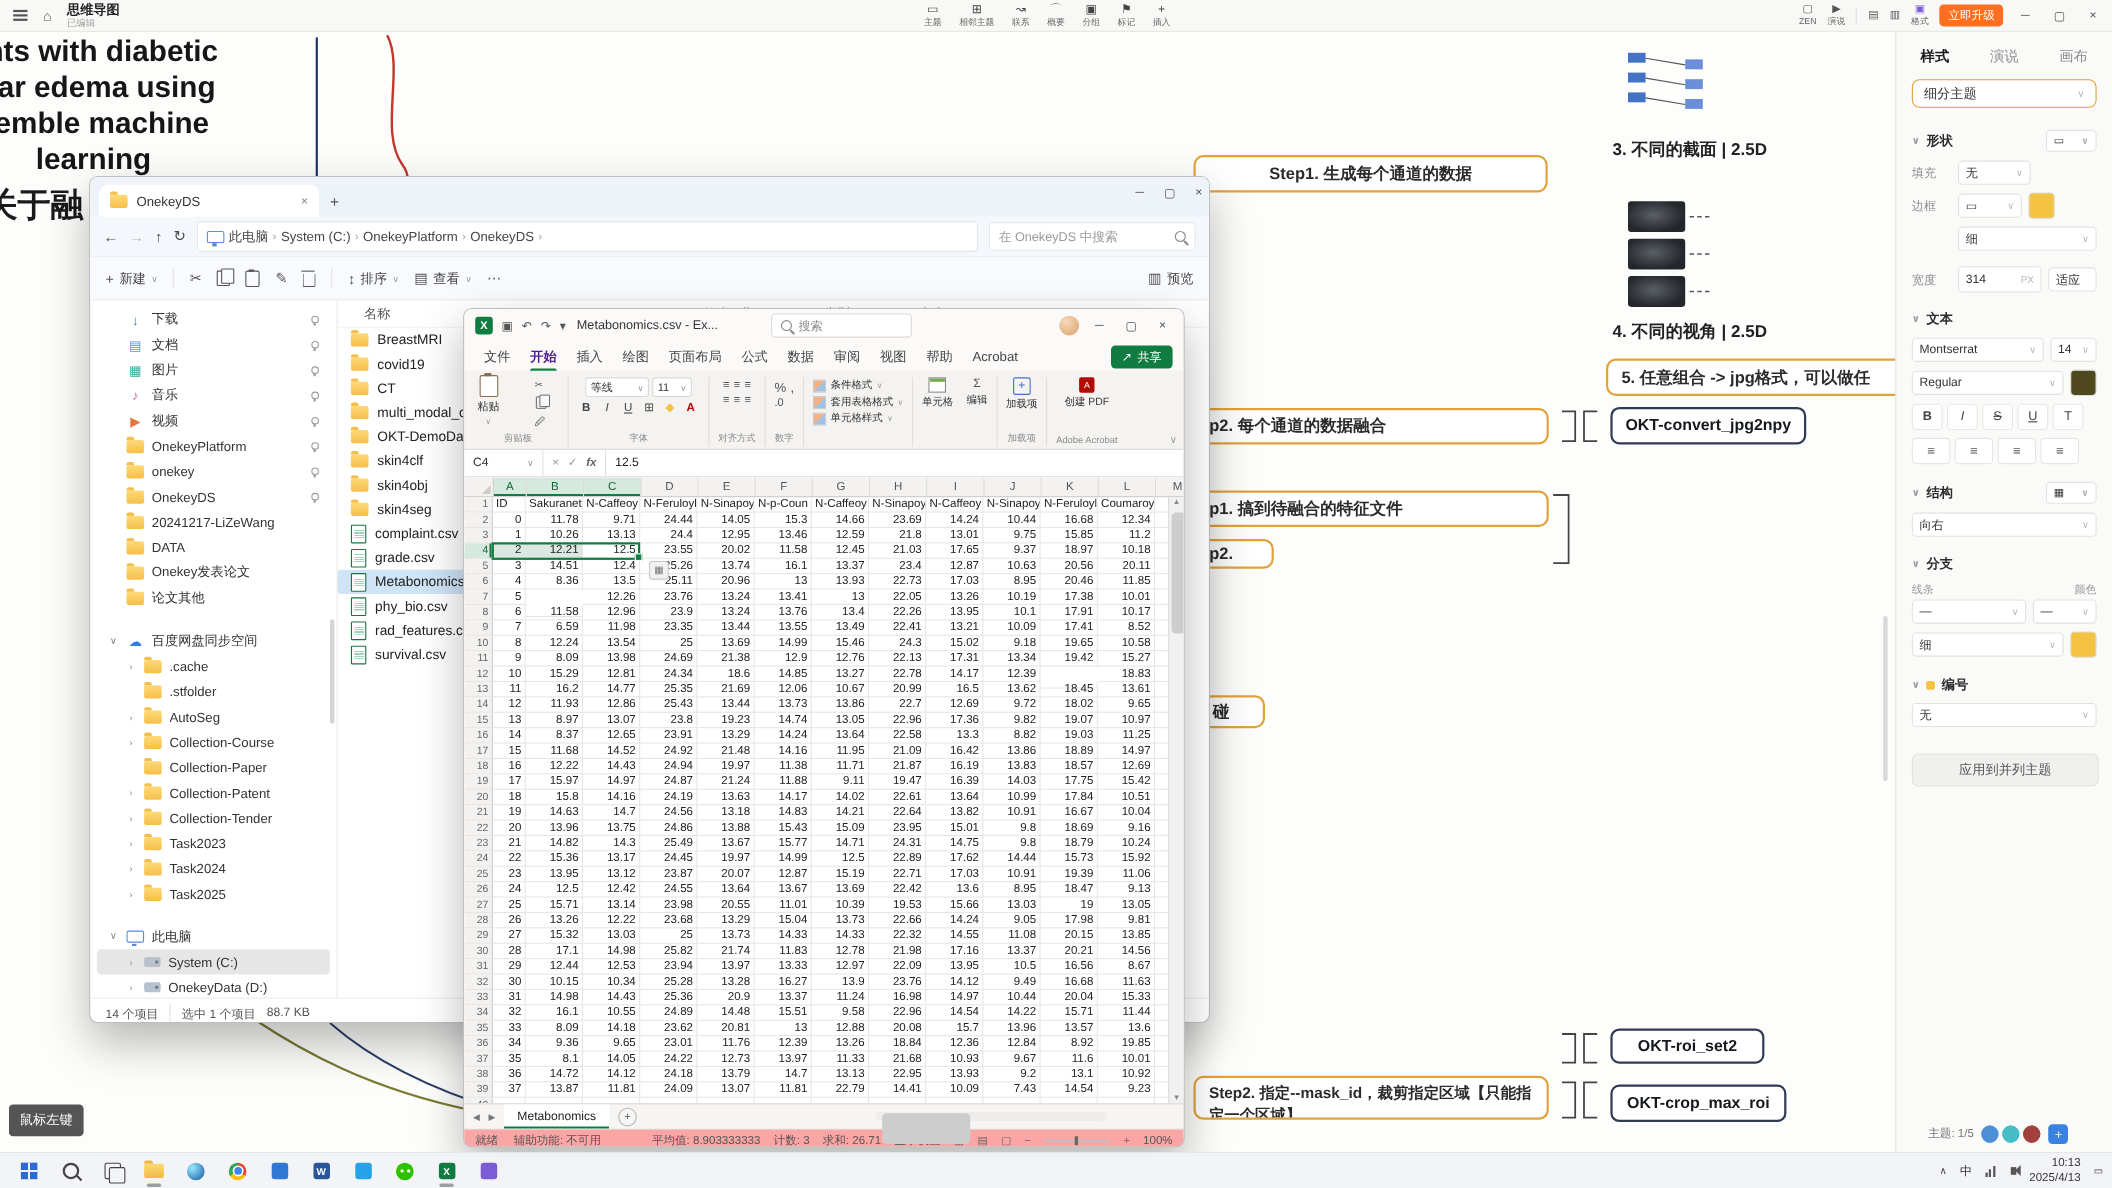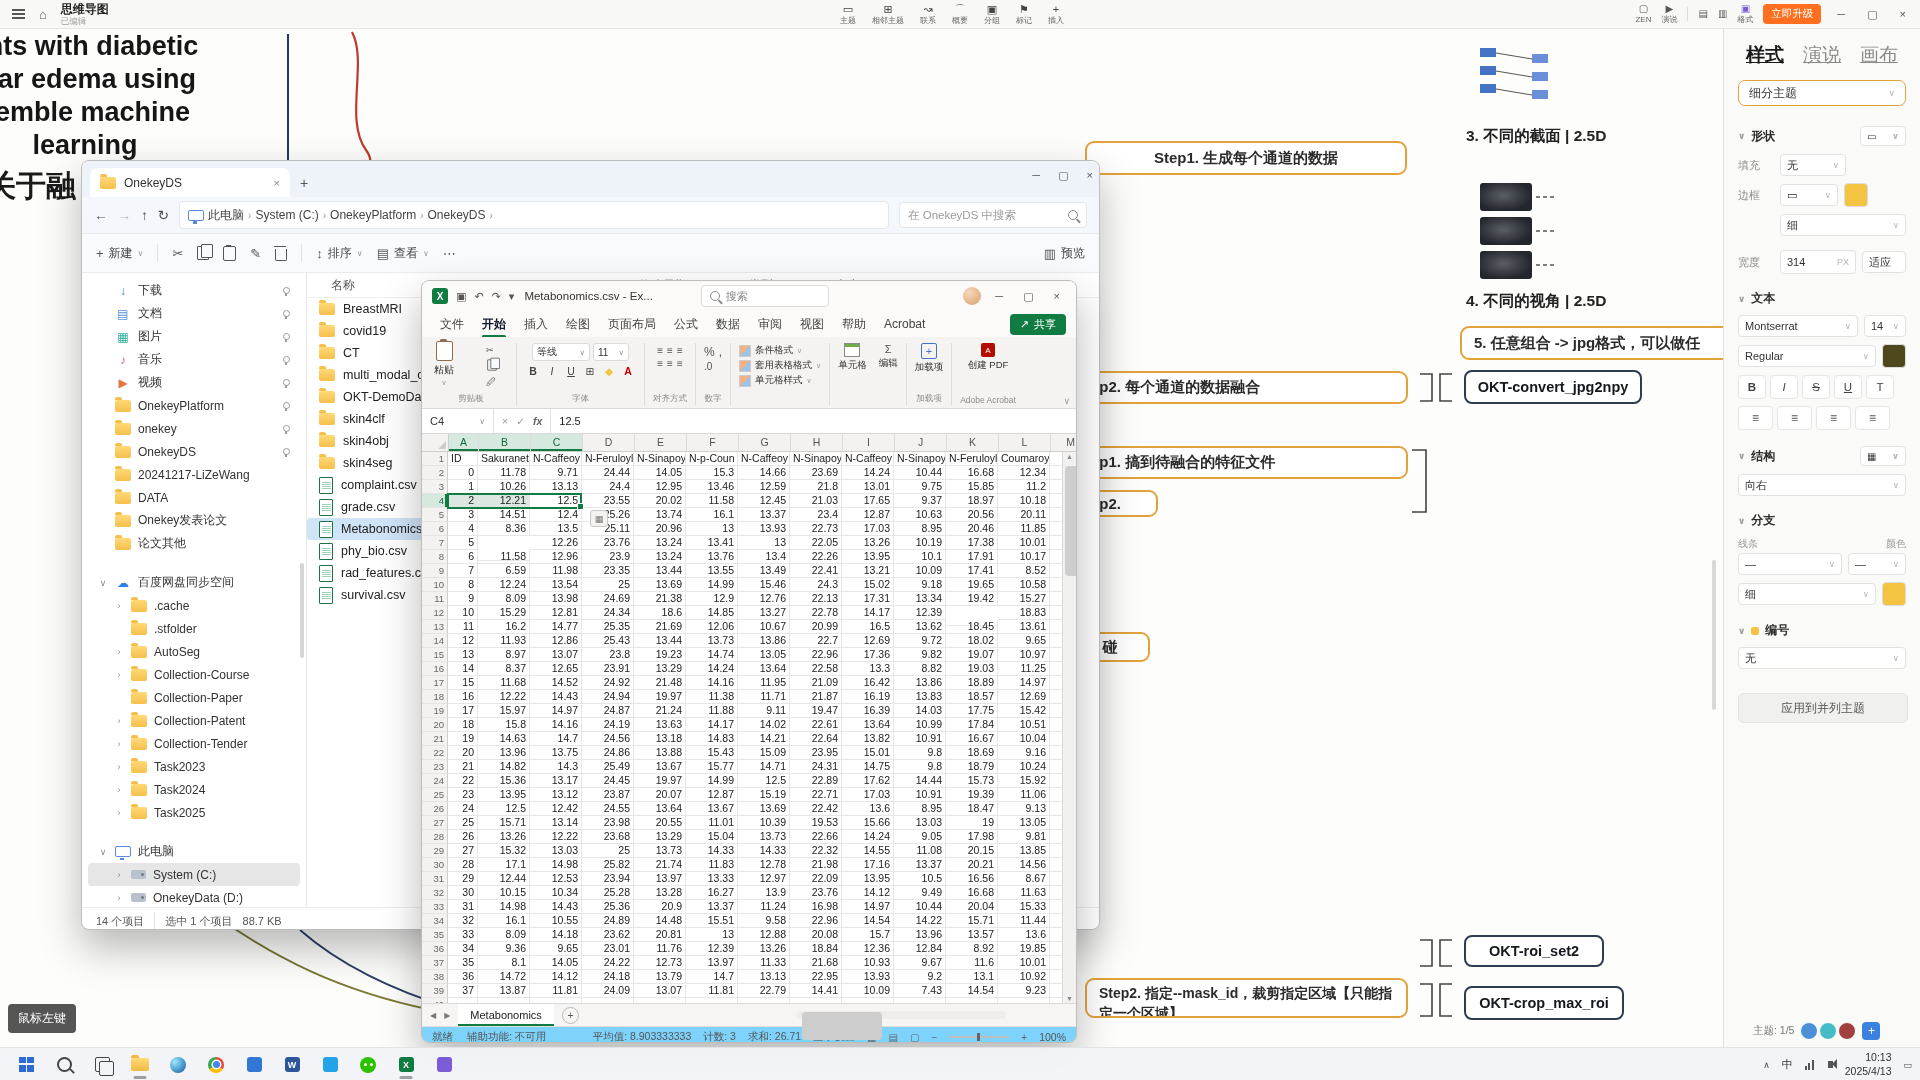--- a/index.html
+++ b/index.html
@@ -31,21 +31,21 @@
   .mm-node.center{justify-content:center;}
   .mm-dark{position:absolute;border:2px solid #2f3b52;border-radius:8px;background:#fff;color:#15181d;font-size:14.5px;font-weight:600;display:flex;align-items:center;justify-content:center;box-sizing:border-box;white-space:nowrap;}
   .mm-text{position:absolute;font-size:15.5px;font-weight:bold;color:#222;white-space:nowrap;}
   .thumb{position:absolute;width:52px;height:28px;border-radius:3px;background:radial-gradient(ellipse at 45% 45%,#5a5f66 0%,#23262b 70%);}
   .mini-rect{position:absolute;background:#4472c4;}
   .mini-rect.b2{background:#6a8fd8;}
   #mm-scrollbar{position:absolute;left:1712px;top:560px;width:4px;height:150px;border-radius:2px;background:#d9d9d9;}
   
   #panel{position:absolute;left:1723px;top:28px;width:197px;height:1019px;background:#fafaf9;border-left:1px solid #e3e3e1;box-sizing:border-box;padding:12px 14px;z-index:5;font-size:12px;color:#333;}
   .p-tabs{display:flex;justify-content:space-between;padding:2px 8px 12px 8px;}
-  .p-tab{font-size:19px;color:#8b8b8b;text-decoration:underline;}
+  .p-tab{font-size:13px;color:#8b8b8b;}
   .p-tab.active{color:#1a1a1a;font-weight:bold;}
   .p-pill{width:100%;height:26px;border:1.5px solid #E2A23B;border-radius:7px;background:#fff;display:flex;align-items:center;justify-content:space-between;padding:0 10px;box-sizing:border-box;font-size:12px;color:#333;margin-bottom:20px;}
   .p-pill .caret{color:#b9b9b9;font-size:9px;}
   .p-sec{margin-top:16px;}
   .p-sechead{display:flex;align-items:center;gap:6px;font-weight:bold;font-size:12px;color:#2c2c2c;margin-bottom:8px;}
   .p-sechead .exp{color:#9b9b9b;font-size:9px;}
   .p-sechead .right{margin-left:auto;}
   .p-row{display:flex;align-items:center;gap:6px;margin:7px 0;}
   .p-row label{width:36px;font-size:11px;color:#8d8d8d;flex:none;}
   .p-dd{height:22px;border:1px solid #e2e2e0;background:#fff;border-radius:4px;display:inline-flex;align-items:center;justify-content:space-between;padding:0 6px;box-sizing:border-box;font-size:11px;color:#333;}
@@ -142,21 +142,21 @@
   #excel{left:421px;top:280px;width:656px;height:763px;background:#f6f4f2;z-index:20;}
   .xl-title{height:30px;display:flex;align-items:center;gap:8px;padding:0 10px;background:#fbfaf9;}
   .xl-logo{width:16px;height:16px;background:#107C41;border-radius:3px;position:relative;}
   .xl-logo::after{content:"X";position:absolute;inset:0;display:flex;align-items:center;justify-content:center;color:#fff;font-size:10px;font-weight:bold;}
   .qat{font-size:11px;color:#555;}
   .xl-doc-title{font-size:11.5px;color:#333;margin-left:2px;white-space:nowrap;}
   .xl-search{width:110px;height:20px;border:1px solid #dcdad7;border-radius:4px;background:#fff;display:flex;align-items:center;gap:6px;padding:0 8px;font-size:11px;color:#888;margin-left:40px;}
   .xl-avatar{width:18px;height:18px;border-radius:50%;background:radial-gradient(circle at 35% 30%,#f6d9bb,#d9a06b);margin-left:auto;}
   .xl-menu{height:26px;display:flex;align-items:center;gap:2px;padding:0 10px;background:#fbfaf9;position:relative;}
   .xmenu{font-size:12px;color:#444;padding:4px 8px;position:relative;}
-  .xmenu.act{color:#0f172a;font-weight:bold;}
+  .xmenu.act{color:#4c1d95;font-weight:bold;}
   .xmenu.act::after{content:"";position:absolute;left:8px;right:8px;bottom:-1px;height:2.5px;background:#107C41;border-radius:2px;}
   #share-btn{margin-left:auto;background:#107C41;color:#fff;border-radius:4px;font-size:11px;padding:3px 10px;display:flex;gap:5px;align-items:center;}
   .xl-ribbon{height:72px;background:#f5f3f1;border-bottom:1px solid #dcdad8;display:flex;align-items:stretch;padding:4px 6px 0 6px;box-sizing:border-box;position:relative;}
   .rb-group{display:flex;flex-direction:column;align-items:center;padding:0 6px;position:relative;}
   .rb-label{margin-top:auto;font-size:8.5px;color:#8a8a8a;padding:2px 0 3px 0;white-space:nowrap;}
   .rb-sep{width:1px;background:#e0dedc;margin:2px 2px;}
   .rb-bigpaste{display:flex;flex-direction:column;align-items:center;font-size:10px;color:#333;gap:2px;}
   .clip-ic{width:15px;height:18px;background:#fff;border:1px solid #8b6f4e;border-radius:2px;position:relative;}
   .clip-ic::before{content:"";position:absolute;left:3px;top:-3px;width:7px;height:3px;background:#8b6f4e;border-radius:2px;}
   .rb-minis{position:absolute;left:52px;top:4px;display:flex;flex-direction:column;gap:3px;font-size:9px;color:#555;}
@@ -202,21 +202,21 @@
   #qa-chip{position:absolute;width:16px;height:15px;background:#f4f2f0;border:1px solid #c9c7c5;border-radius:3px;font-size:9px;color:#777;display:flex;align-items:center;justify-content:center;}
   #xl-vscroll{position:absolute;right:0;top:18px;bottom:0;width:13px;background:#f1f1f0;border-left:1px solid #dadada;}
   #xl-vscroll .thumb{position:absolute;left:2px;right:2px;top:14px;height:110px;background:#cdcdcd;border-radius:4px;}
   #xl-vscroll .ar{position:absolute;left:0;right:0;text-align:center;font-size:7px;color:#888;}
   .xl-tabs{height:22px;background:#f7f5f3;border-top:1px solid #d8d8d8;display:flex;align-items:center;gap:8px;padding:0 8px;position:relative;}
   .sheetnav{font-size:8px;color:#777;}
   .sheettab{height:100%;display:flex;align-items:center;padding:0 12px;background:#fff;font-size:11px;color:#222;box-shadow:inset 0 -2px 0 #107C41;}
   .addsheet{width:15px;height:15px;border-radius:50%;border:1px solid #bbb;color:#555;font-size:10px;display:flex;align-items:center;justify-content:center;}
   #xl-hscroll{position:absolute;right:70px;width:210px;top:7px;height:8px;background:#efedeb;border-radius:4px;}
   #xl-hscroll .thumb{position:absolute;left:6px;width:80px;top:1px;bottom:1px;background:#cdcdcd;border-radius:4px;}
-  .xl-status{height:20px;background:#7dd3fc;border-top:1px solid #e0dedd;display:flex;align-items:center;gap:14px;padding:0 10px;font-size:10.5px;color:#555;}
+  .xl-status{height:20px;background:#fca5a5;border-top:1px solid #e0dedd;display:flex;align-items:center;gap:14px;padding:0 10px;font-size:10.5px;color:#555;}
   .xl-status .right{margin-left:auto;display:flex;align-items:center;gap:12px;}
   .zoomtrack{width:60px;height:2px;background:#bdbdbd;position:relative;}
   .zoomtrack::after{content:"";position:absolute;left:28px;top:-3px;width:3px;height:8px;background:#666;}
   .viewic{font-size:10px;color:#666;}
   
   #taskbar{position:absolute;left:0;top:1047px;width:1920px;height:33px;background:rgba(243,244,247,.96);border-top:1px solid #e2e3e6;z-index:40;display:flex;align-items:center;}
   #tb-apps{display:flex;align-items:center;gap:6px;padding-left:10px;}
   .tb-app{width:32px;height:30px;display:flex;align-items:center;justify-content:center;position:relative;border-radius:4px;}
   .tb-ind{position:absolute;bottom:1px;left:50%;transform:translateX(-50%);width:13px;height:3px;border-radius:2px;background:#9aa0a6;}
   .ai-start{width:15px;height:15px;background:#2b6bd3;position:relative;}

